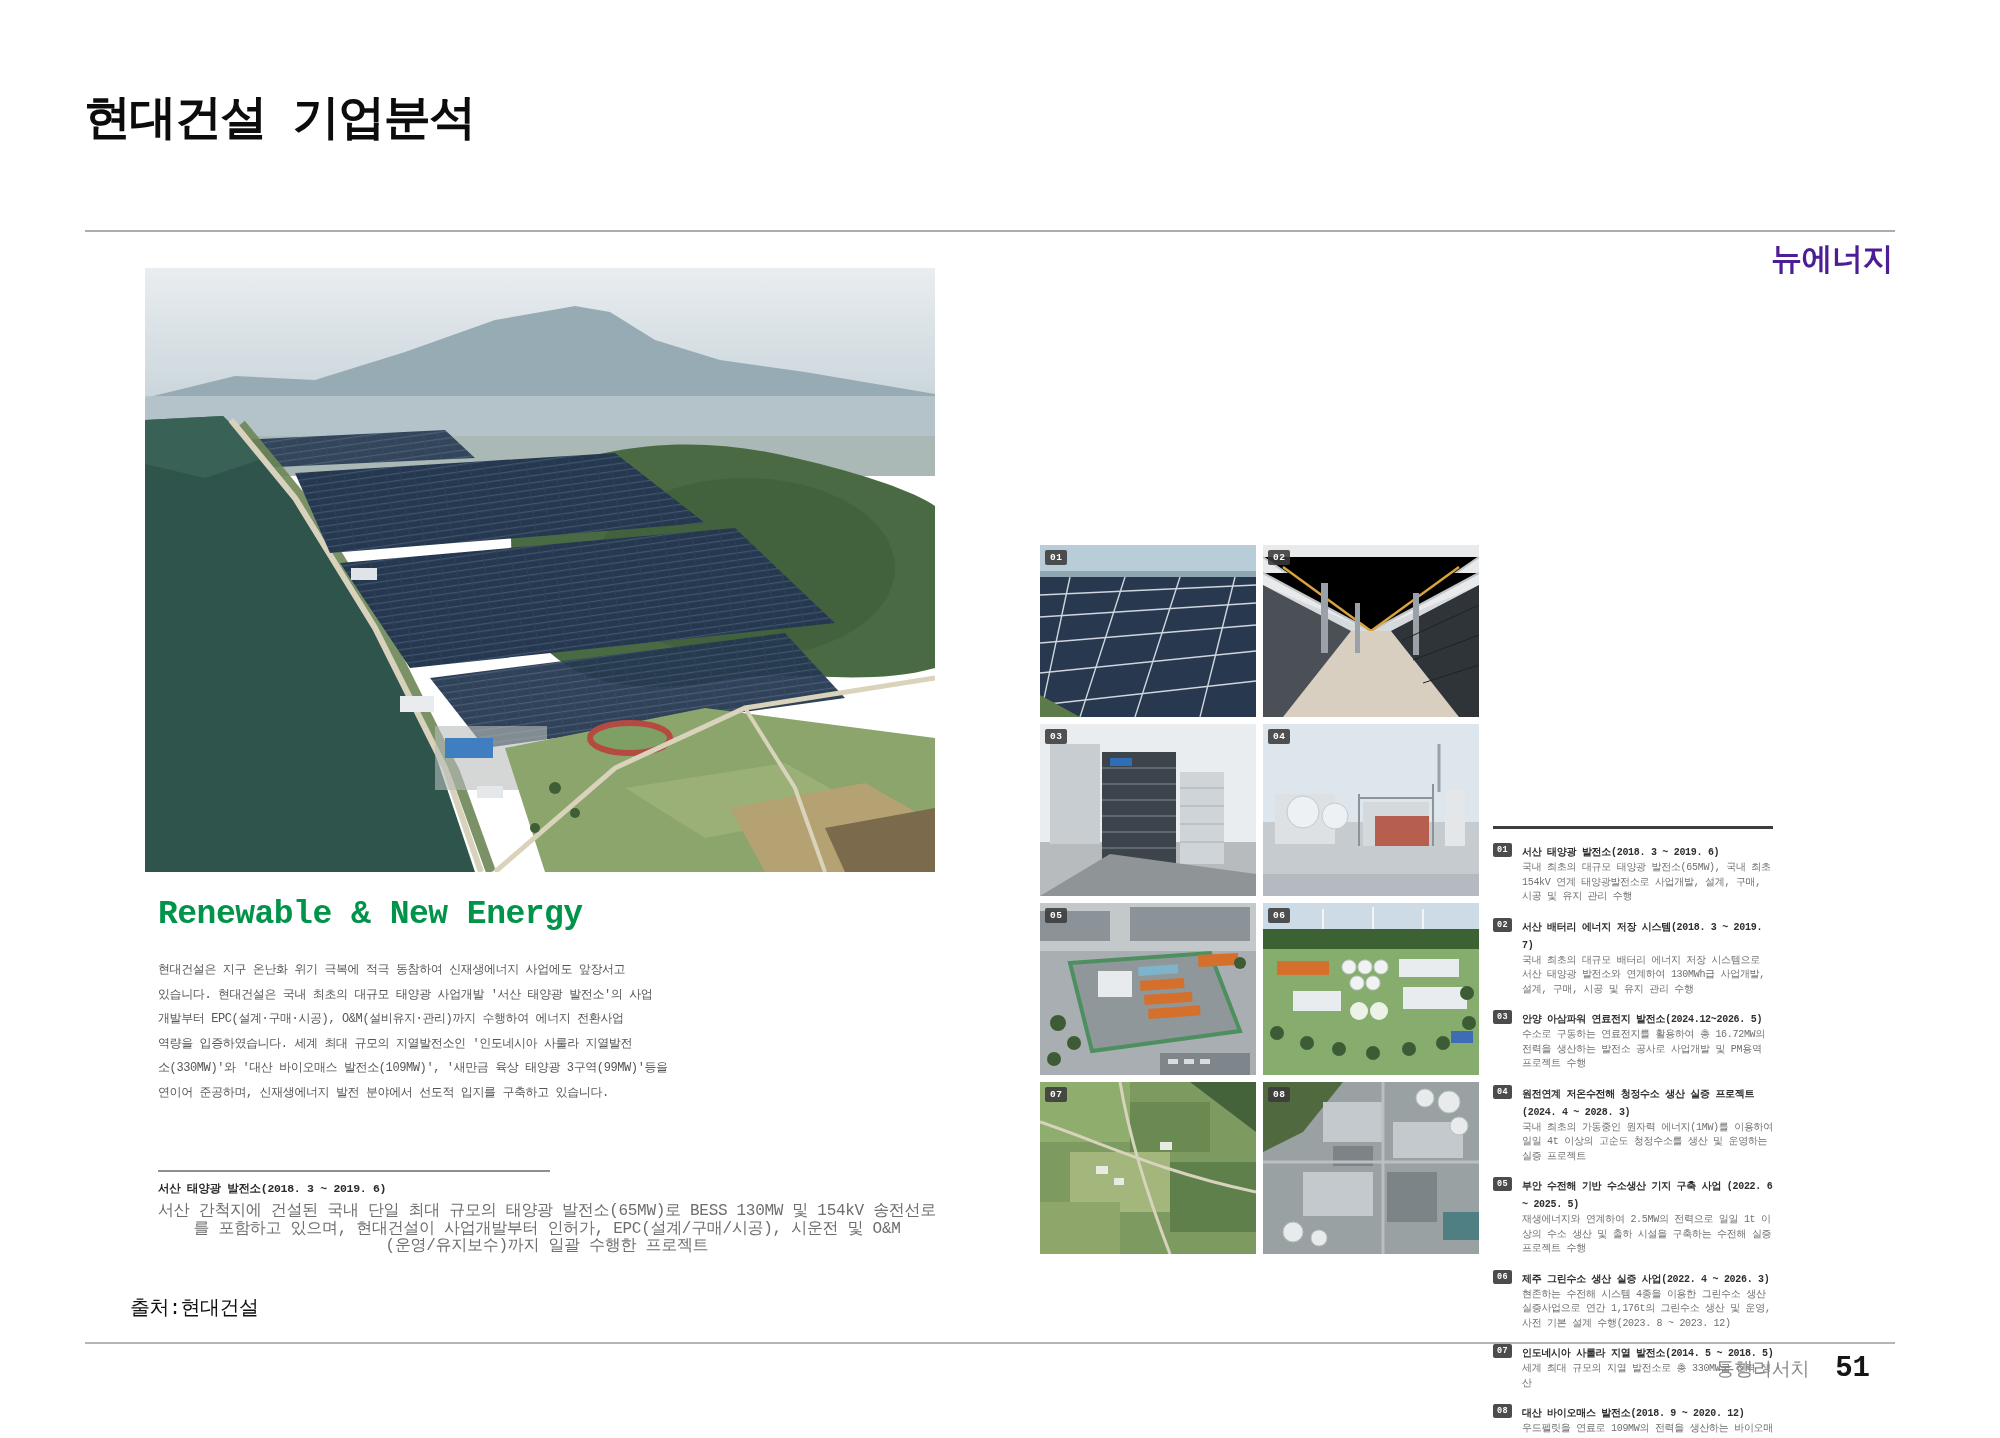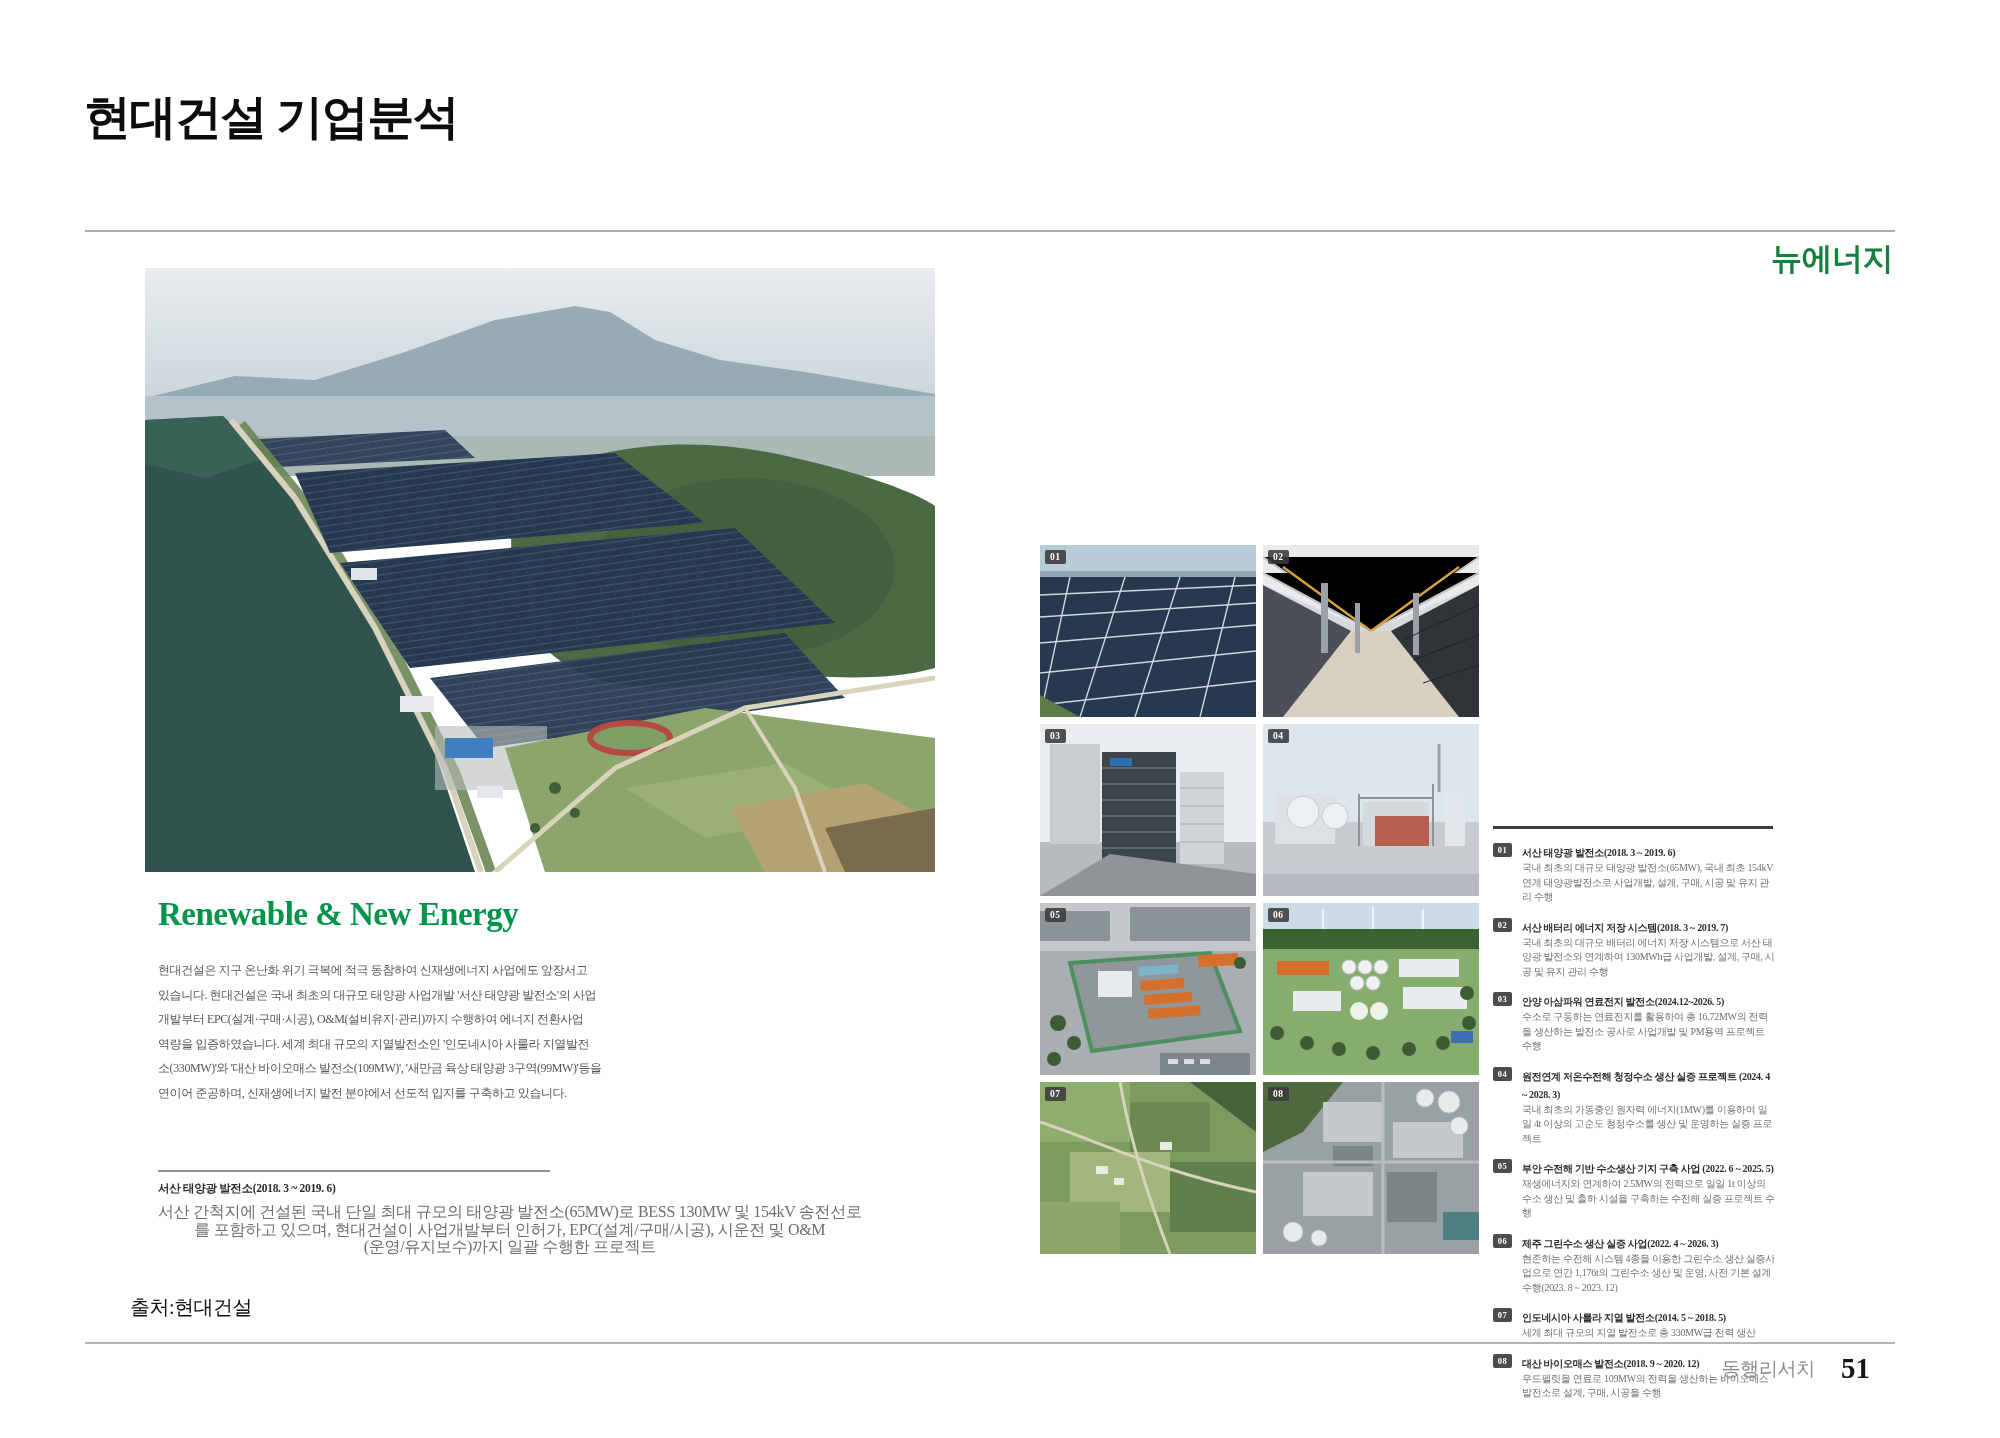--- a/index.html
+++ b/index.html
@@ -1,22 +1,22 @@
 <!DOCTYPE html>
 <html><head>
 <meta charset="utf-8">
 <style>
   html,body{margin:0;padding:0;background:#ffffff;}
   #page{position:relative;width:2000px;height:1438px;background:#ffffff;overflow:hidden;
-        font-family:Liberation Serif, serif;color:#222;}
+        font-family:Liberation Mono, monospace;color:#222;}
   .abs{position:absolute;}
 
   .page-title{left:84px;top:86px;font-size:47px;font-weight:800;color:#0c0c0c;letter-spacing:-1.5px;}
   .top-rule{left:85px;top:230px;width:1810px;height:2px;background:#adadad;}
-  .section-label{top:238px;right:107px;font-size:31px;font-weight:800;color:#15803d;letter-spacing:-0.5px;}
+  .section-label{top:238px;right:107px;font-size:31px;font-weight:800;color:#4c1d95;letter-spacing:-0.5px;}
 
   .hero{left:145px;top:268px;width:790px;height:604px;}
   .hero svg{display:block;width:100%;height:100%;}
 
   .green-heading{left:158px;top:896px;font-size:33px;font-weight:800;color:#00934a;letter-spacing:-0.5px;}
 
   .intro{left:158px;top:958px;}
   .intro .pline{white-space:nowrap;font-size:12px;line-height:24.5px;color:#565656;letter-spacing:-0.4px;}
 
   .proj-rule{left:158px;top:1170px;width:392px;height:2px;background:#8f8f8f;}

